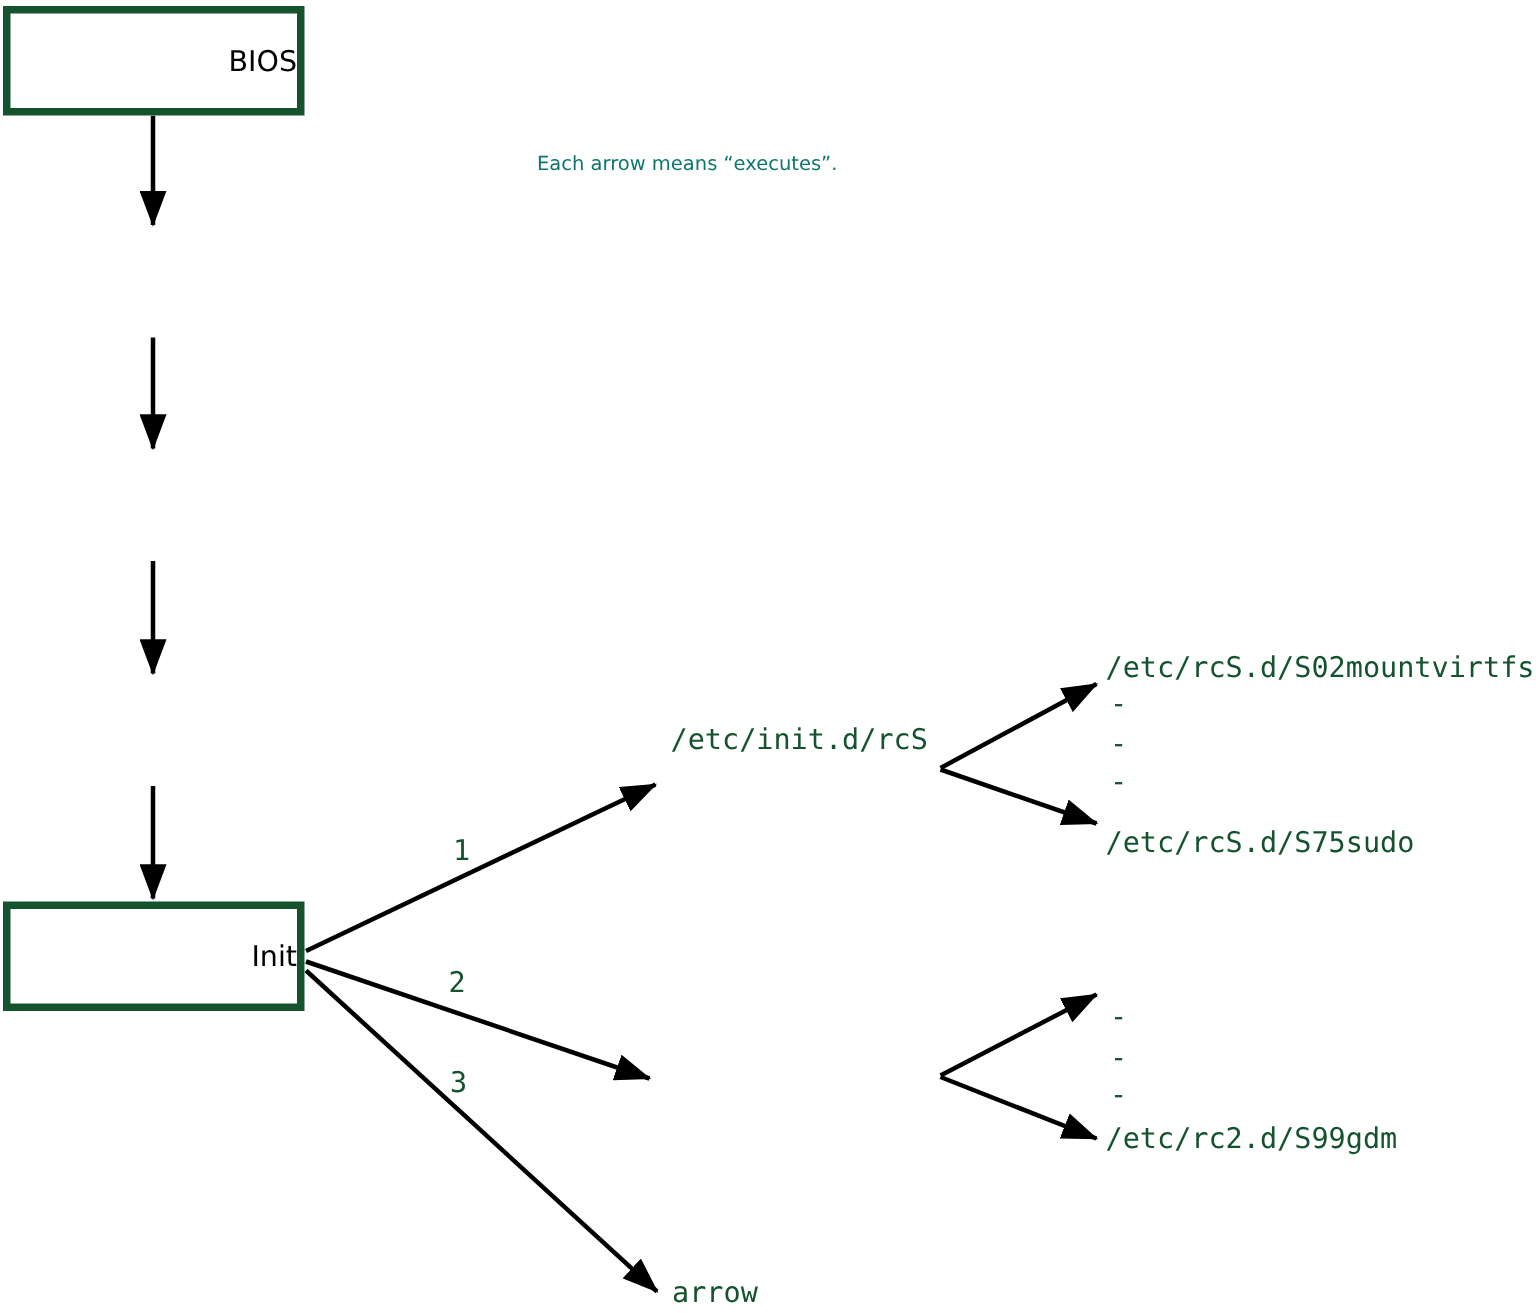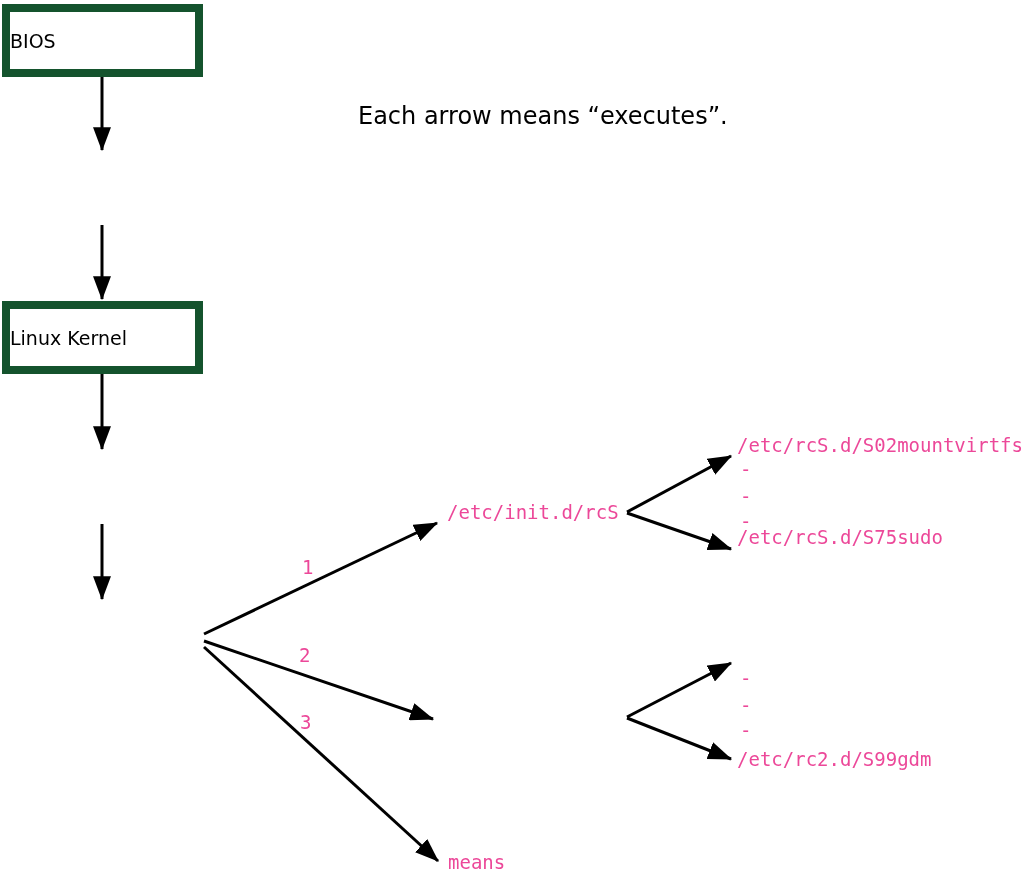--- a/index.html
+++ b/index.html
@@ -13,47 +13,47 @@
     height: 875px;
     background: #ffffff;
     overflow: hidden;
   }
   .box {
     position: absolute;
     left: 2px;
     width: 201px;
     height: 73px;
     box-sizing: border-box;
-    border: 8px solid #14532d;
+    border: 5px solid #14532d;
     background: #ffffff;
     display: flex;
     align-items: center;
-    justify-content: flex-start;
+    justify-content: flex-end;
   }
   .box-label {
     font-family: "DejaVu Sans", "Liberation Sans", sans-serif;
     font-size: 19px;
     color: #000000;
     white-space: nowrap;
   }
   .note {
     position: absolute;
     left: 358px;
     top: 102px;
     font-family: "DejaVu Sans", "Liberation Sans", sans-serif;
-    font-size: 24px;
-    color: #000000;
+    font-size: 13px;
+    color: #0f766e;
     white-space: nowrap;
   }
   .mono {
     position: absolute;
     font-family: "DejaVu Sans Mono", "Liberation Mono", monospace;
     font-size: 19px;
     line-height: 22px;
-    color: #ec4899;
+    color: #14532d;
     white-space: nowrap;
   }
   svg.arrows {
     position: absolute;
     left: 0;
     top: 0;
     pointer-events: none;
   }
   svg.arrows line {
     stroke: #000000;
@@ -84,37 +84,37 @@
     <line x1="627" y1="512" x2="731" y2="456" marker-end="url(#ah)"></line>
     <line x1="627" y1="513" x2="731" y2="549" marker-end="url(#ah)"></line>
 
     <line x1="627" y1="717" x2="731" y2="663" marker-end="url(#ah)"></line>
     <line x1="627" y1="718" x2="731" y2="759" marker-end="url(#ah)"></line>
   </svg>
 
   <div class="box" style="top:4px">
     <span class="box-label">BIOS</span>
   </div>
-  <div class="box" style="top:301px">
-    <span class="box-label">Linux Kernel</span>
+  <div class="box" style="top:601px">
+    <span class="box-label">Init</span>
   </div>
 
   <div class="note">Each arrow means “executes”.</div>
 
   <div class="mono" style="left:302px; top:556px">1</div>
   <div class="mono" style="left:299px; top:644px">2</div>
   <div class="mono" style="left:300px; top:711px">3</div>
 
-  <div class="mono" style="left:447px; top:501px">/etc/init.d/rcS</div>
+  <div class="mono" style="left:447px; top:482px">/etc/init.d/rcS</div>
   <div class="mono" style="left:737px; top:434px">/etc/rcS.d/S02mountvirtfs</div>
   <div class="mono" style="left:740px; top:458px">-</div>
   <div class="mono" style="left:740px; top:485px">-</div>
   <div class="mono" style="left:740px; top:510px">-</div>
-  <div class="mono" style="left:737px; top:526px">/etc/rcS.d/S75sudo</div>
+  <div class="mono" style="left:737px; top:551px">/etc/rcS.d/S75sudo</div>
 
   <div class="mono" style="left:740px; top:667px">-</div>
   <div class="mono" style="left:740px; top:694px">-</div>
   <div class="mono" style="left:740px; top:719px">-</div>
   <div class="mono" style="left:737px; top:748px">/etc/rc2.d/S99gdm</div>
 
-  <div class="mono" style="left:448px; top:851px">means</div>
+  <div class="mono" style="left:448px; top:851px">arrow</div>
 
 </div>
 
 </body></html>

